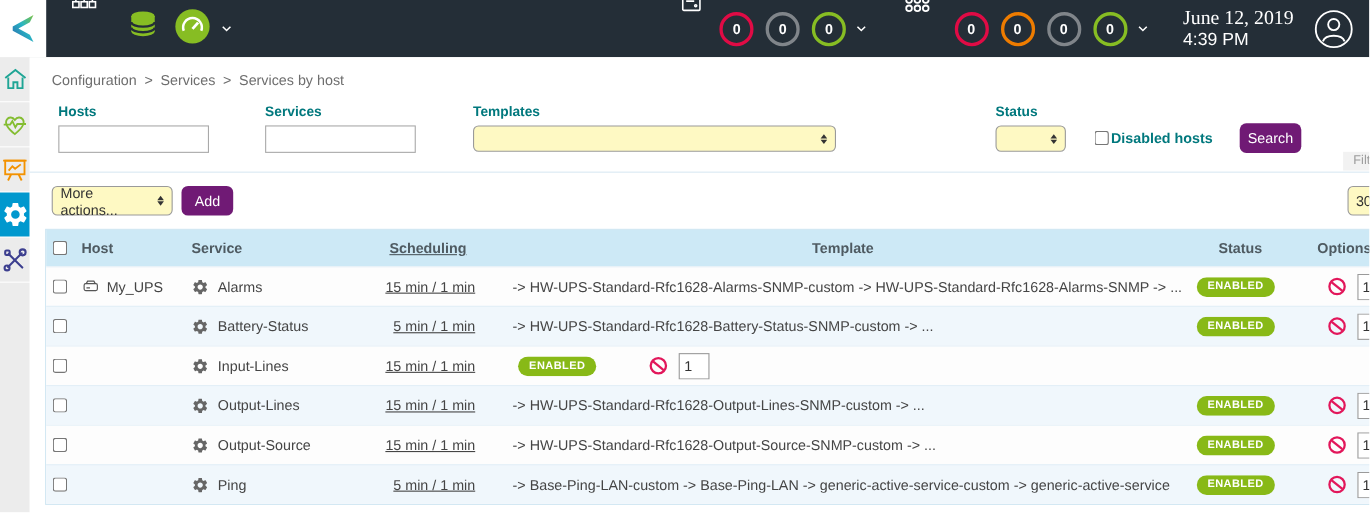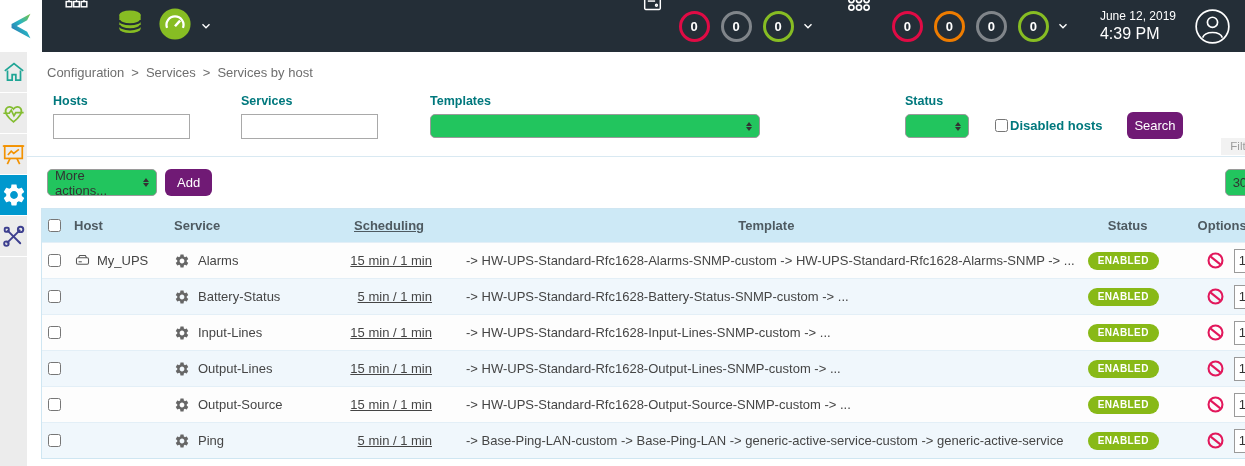--- a/index.html
+++ b/index.html
@@ -19,21 +19,21 @@
   .counter { width:31px; height:31px; border-radius:50%; border:3px solid #888; color:#fff;
              font-weight:bold; font-size:13px; display:flex; align-items:center; justify-content:center;
              margin-left:11px; }
   .counter.red    { border-color:#e00b45; }
   .counter.gray   { border-color:#80858a; }
   .counter.green  { border-color:#87bd23; }
   .counter.orange { border-color:#ee7c00; }
   .hosts-group { margin-right:2px; }
   .services-group { margin-left:24px; margin-right:2px; }
   .datetime { color:#fff; margin-left:30px; line-height:1.25; }
-  .datetime .date { font-size:12px; }
+  .datetime .date { font-size:18px;font-family:Liberation Serif, serif; }
   .datetime .time { font-size:16px; }
   .user-icon { margin:0 14px 0 18px; display:flex; }
 
   
   .body { display:flex; height:414px; }
   .sidebar { width:42px; background:#fff; display:flex; flex-direction:column; }
   .side-item { height:40px; background:#ececec; margin-bottom:1px; display:flex; align-items:center; justify-content:center; }
   .side-item.active { background:#0098ce; }
   .side-fill { flex:1; background:#ececec; }
   .content { flex:1; background:#fff; position:relative; }
@@ -41,21 +41,21 @@
   
   .breadcrumb { padding:13px 0 11px 20px; font-size:13px; color:#6e6e6e; }
   .breadcrumb .sep { margin:0 7px; }
   .breadcrumb span { color:#6e6e6e; }
 
   
   .filterbar { position:relative; height:66px; border-bottom:1px solid #d9e9f2; }
   .ffield { position:absolute; top:3px; }
   .flabel { display:block; font-size:12.5px; font-weight:bold; color:#00787d; margin-bottom:6px; }
   .ftext { width:137px; height:25px; border:1px solid #a9a9a9; background:#fff; font-size:13px; padding:0 5px; }
-  .sel { border:1px solid #9a9a9a; border-radius:5px; background:#22c55e; height:24px;
+  .sel { border:1px solid #9a9a9a; border-radius:5px; background:#fef9c3; height:24px;
          display:flex; align-items:center; justify-content:space-between; padding:0 7px; font-size:13px; color:#333; }
   .stepper { display:flex; flex-direction:column; align-items:center; gap:1px; margin-left:6px; }
   .stepper i { width:0; height:0; border-left:3.5px solid transparent; border-right:3.5px solid transparent; display:block; }
   .stepper .up { border-bottom:4.5px solid #333; }
   .stepper .dn { border-top:4.5px solid #333; }
   .f-hosts { left:26px; } .f-services { left:214px; }
   .f-templates { left:403px; } .f-templates .sel { width:330px; }
   .f-status { left:878px; } .f-status .sel { width:64px; }
   .f-disabled { position:absolute; left:968px; top:27px; display:flex; align-items:center; }
   .f-disabled label { font-size:13px; font-weight:bold; color:#00787d; margin-left:2px; }
@@ -459,21 +459,20 @@
     </div>
     <div class="c c3">
       <span class="svc-icon">
         <svg width="16" height="16" viewBox="0 0 24 24">
                     <use href="#sym-gear" fill="#666"></use>
                   </svg>
       </span>
       <span>Input-Lines</span>
     </div>
     <div class="c c4">15 min / 1 min</div>
-    <div class="c c5">-&gt; HW-UPS-Standard-Rfc1628-Input-Lines-SNMP-custom -&gt; ...</div>
     <div class="c c6">
       <span class="pill">ENABLED</span>
     </div>
     <div class="c c7">
       <span style="display:flex">
         <svg width="19" height="19" viewBox="0 0 24 24">
                     <use href="#sym-noentry"></use>
                   </svg>
       </span>
       <input class="opt-input" type="text" value="1" style="">

